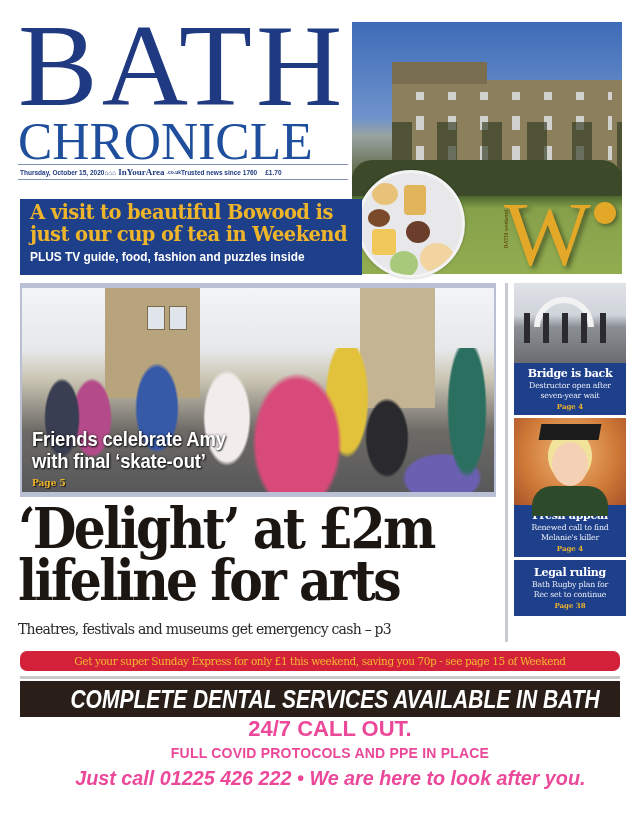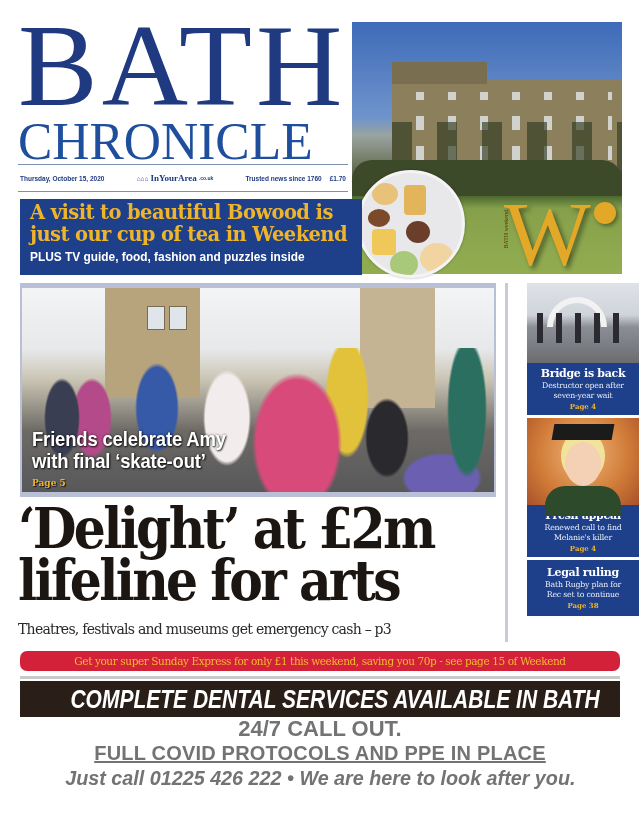--- a/index.html
+++ b/index.html
@@ -12,24 +12,24 @@
     font-family: "Liberation Serif", serif; color: #1f3a80;
     font-size: 116px; line-height: 96px; letter-spacing: 4px;
     transform: scaleX(1.03); transform-origin: left top; white-space: nowrap;
   }
   .mast-chronicle {
     font-family: "Liberation Serif", serif; color: #1f4f9c;
     font-size: 52px; line-height: 48px; letter-spacing: 0px; margin-top: 4px;
     transform: scaleX(0.99); transform-origin: left top; white-space: nowrap;
   }
   .dateline {
-    position: absolute; left: 18px; top: 164px; width: 330px; height: 28px;
+    position: absolute; left: 18px; top: 164px; width: 330px; height: 16px;
     border-top: 1px solid #7f8fb0; border-bottom: 1px solid #7f8fb0;
-    display: flex; align-items: center; justify-content: space-between;
-    font-size: 6.5px; font-weight: bold; color: #1f3a80; padding: 0 2px; gap: 20px;
+    display: flex; align-items: center; 
+    font-size: 6.5px; font-weight: bold; color: #1f3a80; padding: 0 2px;
   }
   .dateline .iya { display: flex; align-items: center; gap: 2px; }
   .dateline .iya-brand { font-family: "Liberation Serif", serif; font-size: 9px; font-weight: bold; color: #1f3a80; }
   .dateline .iya-tld { font-size: 5px; }
   .dateline .right { display: flex; gap: 8px; }
 
   
   .promo-photo {
     position: absolute; left: 352px; top: 22px; width: 270px; height: 252px;
     background: linear-gradient(#3e6bb8 0%, #6f93cc 38%, #9aa4a0 45%, #58603f 62%, #3f5b2a 68%, #85a04a 74%, #92ad50 100%);
@@ -122,21 +122,21 @@
   }
   .main-caption-page {
     position: absolute; left: 10px; top: 190px;
     font-family: "DejaVu Serif", serif; font-weight: bold; color: #efb52a;
     font-size: 9px; text-shadow: 1px 1px 1px rgba(0,0,0,.8);
   }
 
   
   .sidebar {
     position: absolute; left: 505px; top: 283px; width: 116px; height: 359px;
-    border-left: 3px solid #c8cbd4; padding-left: 19px;
+    border-left: 3px solid #c8cbd4; padding-left: 6px;
   }
   .side-item { position: relative; width: 112px; overflow: hidden; }
   .side-photo { width: 100%; }
   .side-text {
     background: #1e3f8a; color: #fff; text-align: center; padding: 4px 3px 4px;
   }
   .side-title { font-family: "DejaVu Serif", serif; font-weight: bold; font-size: 11px; line-height: 14px; letter-spacing: -0.3px; }
   .side-desc { font-family: "DejaVu Serif", serif; font-size: 7.8px; line-height: 9.5px; color: #e9edf6; letter-spacing: -0.2px; }
   .side-page { font-family: "DejaVu Serif", serif; font-weight: bold; font-size: 7px; color: #efb52a; margin-top: 2px; }
   .side-sep { height: 3px; background: #ffffff; }
@@ -181,25 +181,25 @@
   
   .ad-rule { position: absolute; left: 20px; top: 676px; width: 600px; height: 3px; background: #c9c9c9; }
   .ad-header {
     position: absolute; left: 20px; top: 681px; width: 600px; height: 36px;
     background: #2a1f18; color: #ffffff; text-align: center;
     font-family: "Liberation Sans", sans-serif; font-weight: bold; font-style: italic;
     font-size: 25px; line-height: 36px; white-space: nowrap;
   }
   .ad-header span { display: inline-block; transform: scaleX(.84); }
   .ad-line {
-    position: absolute; left: 20px; width: 600px; text-align: center; color: #737373;
+    position: absolute; left: 30px; width: 600px; text-align: center; color: #ec4899;
     font-family: "Liberation Sans", sans-serif; font-weight: bold; white-space: nowrap;
   }
   .ad-line1 { top: 717px; font-size: 22px; line-height: 24px; }
-  .ad-line2 { top: 741px; font-size: 20px; line-height: 24px; letter-spacing: 0.2px; text-decoration: underline; }
+  .ad-line2 { top: 741px; font-size: 14px; line-height: 24px; letter-spacing: 0.2px; }
   .ad-line3 { top: 765px; font-size: 21px; line-height: 26px; font-style: italic; }
   .ad-line3 span { display: inline-block; transform: scaleX(.94); }
 </style>
 </head>
 <body>
 
 <div class="masthead">
   <div class="mast-bath">BATH</div>
   <div class="mast-chronicle">CHRONICLE</div>
 </div>

